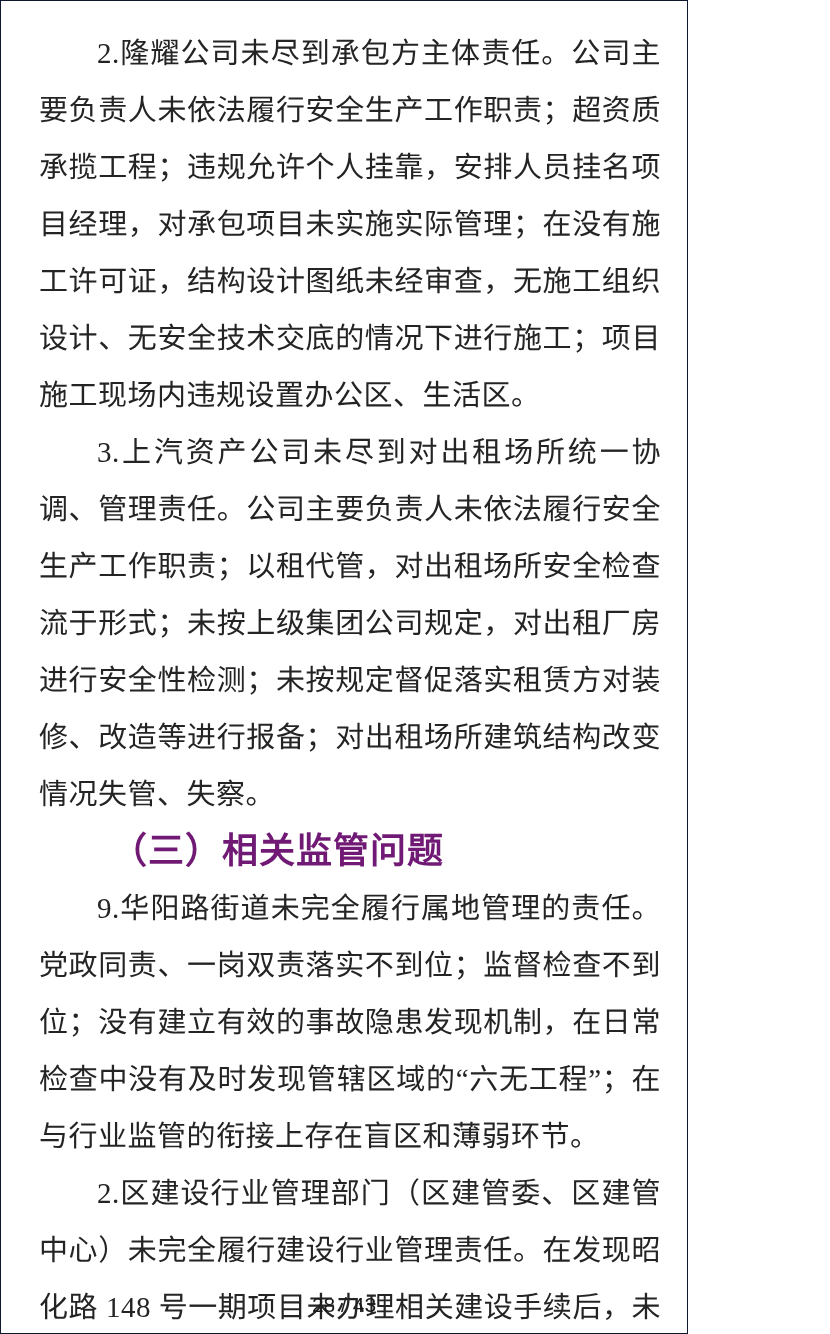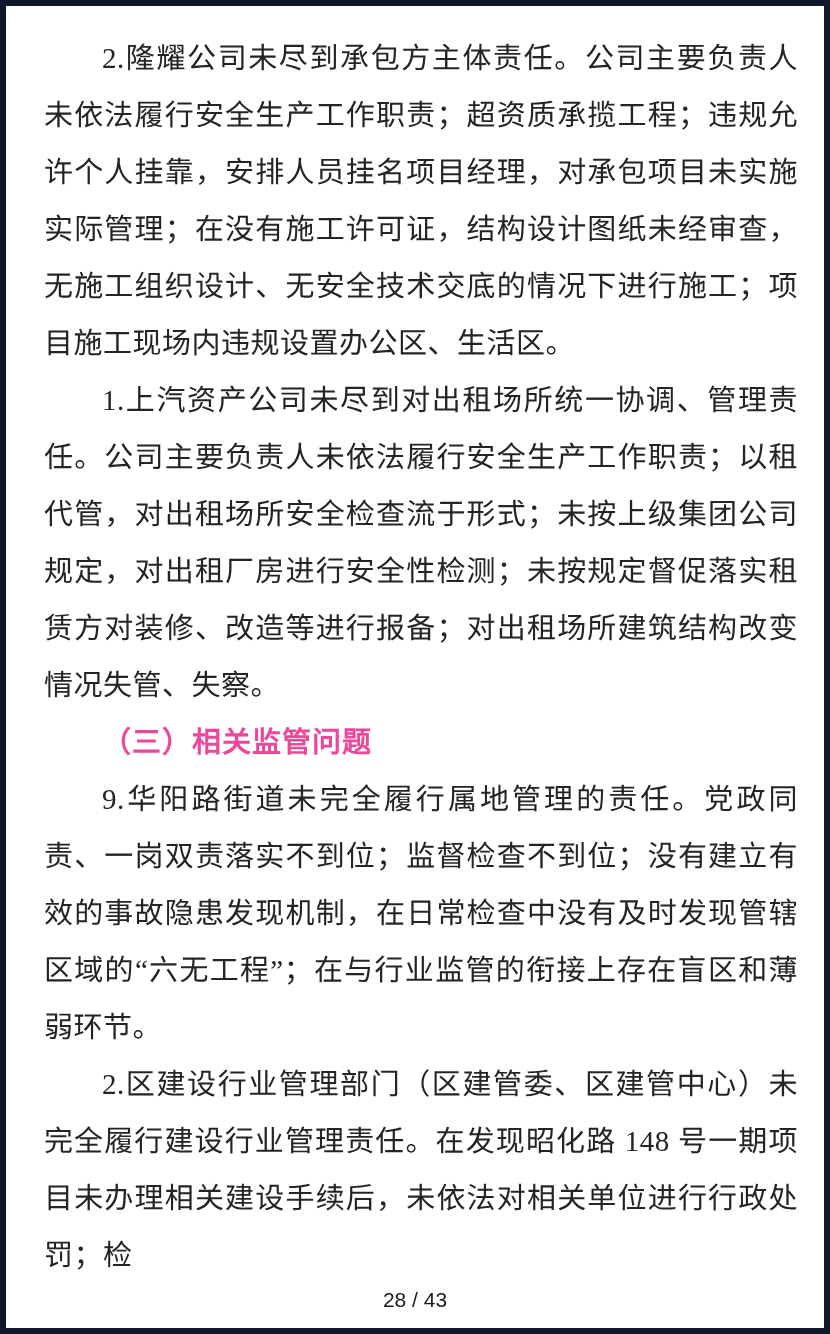--- a/index.html
+++ b/index.html
@@ -7,45 +7,45 @@
     padding: 0;
     background: #ffffff;
   }
   body {
     width: 830px;
     height: 1334px;
     font-family: "Liberation Serif", "DejaVu Serif", serif;
   }
   .page {
     position: relative;
-    width: 830px;
+    width: 688px;
     height: 1334px;
     box-sizing: border-box;
     background: #ffffff;
-    border: 6px solid #0f172a;
+    border: 1px solid #0f172a;
     overflow: hidden;
   }
   .body-text {
     padding: 24px 26px 0 38px;
   }
   .para {
     margin: 0;
     font-size: 29px;
     line-height: 57px;
     color: #242424;
     text-align: justify;
     text-indent: 2em;
     letter-spacing: 0.5px;
     word-break: break-all;
   }
   .heading {
     margin: 0;
-    font-size: 29px;
+    font-size: 36px;
     line-height: 57px;
-    color: #ec4899;
+    color: #701a75;
     font-weight: bold;
     text-indent: 2em;
     letter-spacing: 1px;
   }
   .footer {
     position: absolute;
     left: 0;
     bottom: 16px;
     width: 100%;
     text-align: center;
@@ -53,19 +53,19 @@
     font-size: 21px;
     color: #1a1a1a;
   }
 </style>
 </head>
 <body>
 
 <div class="page">
   <div class="body-text">
     <p class="para">2.隆耀公司未尽到承包方主体责任。公司主要负责人未依法履行安全生产工作职责；超资质承揽工程；违规允许个人挂靠，安排人员挂名项目经理，对承包项目未实施实际管理；在没有施工许可证，结构设计图纸未经审查，无施工组织设计、无安全技术交底的情况下进行施工；项目施工现场内违规设置办公区、生活区。</p>
-    <p class="para">1.上汽资产公司未尽到对出租场所统一协调、管理责任。公司主要负责人未依法履行安全生产工作职责；以租代管，对出租场所安全检查流于形式；未按上级集团公司规定，对出租厂房进行安全性检测；未按规定督促落实租赁方对装修、改造等进行报备；对出租场所建筑结构改变情况失管、失察。</p>
+    <p class="para">3.上汽资产公司未尽到对出租场所统一协调、管理责任。公司主要负责人未依法履行安全生产工作职责；以租代管，对出租场所安全检查流于形式；未按上级集团公司规定，对出租厂房进行安全性检测；未按规定督促落实租赁方对装修、改造等进行报备；对出租场所建筑结构改变情况失管、失察。</p>
     <h2 class="heading">（三）相关监管问题</h2>
     <p class="para">9.华阳路街道未完全履行属地管理的责任。党政同责、一岗双责落实不到位；监督检查不到位；没有建立有效的事故隐患发现机制，在日常检查中没有及时发现管辖区域的“六无工程”；在与行业监管的衔接上存在盲区和薄弱环节。</p>
     <p class="para">2.区建设行业管理部门（区建管委、区建管中心）未完全履行建设行业管理责任。在发现昭化路 148 号一期项目未办理相关建设手续后，未依法对相关单位进行行政处罚；检</p>
   </div>
   <div class="footer">28 / 43</div>
 </div>
 
 </body></html>

